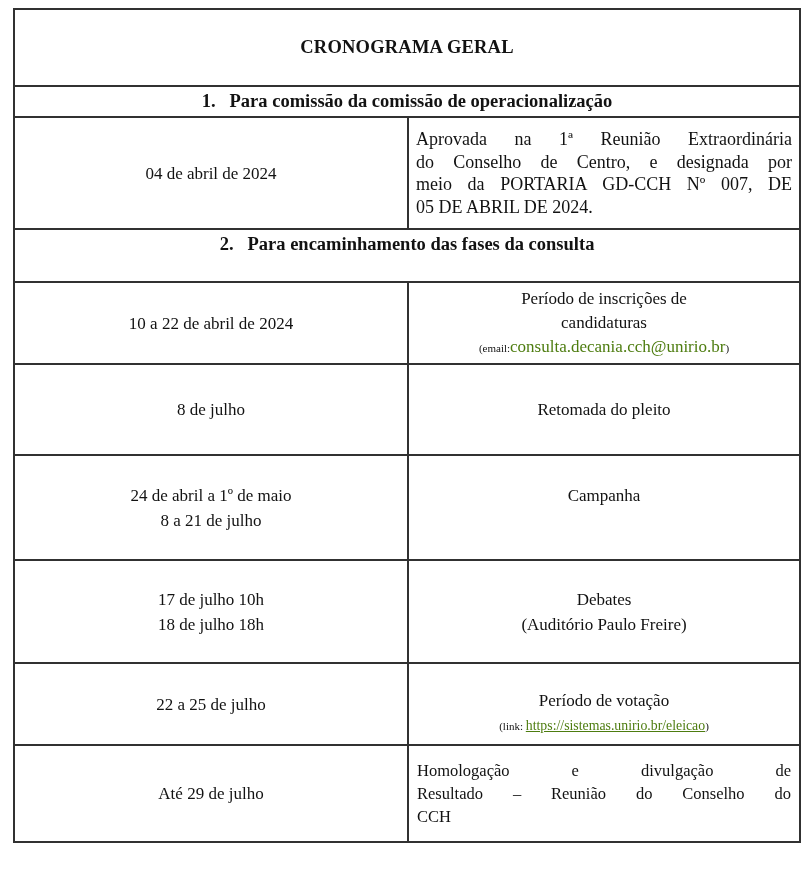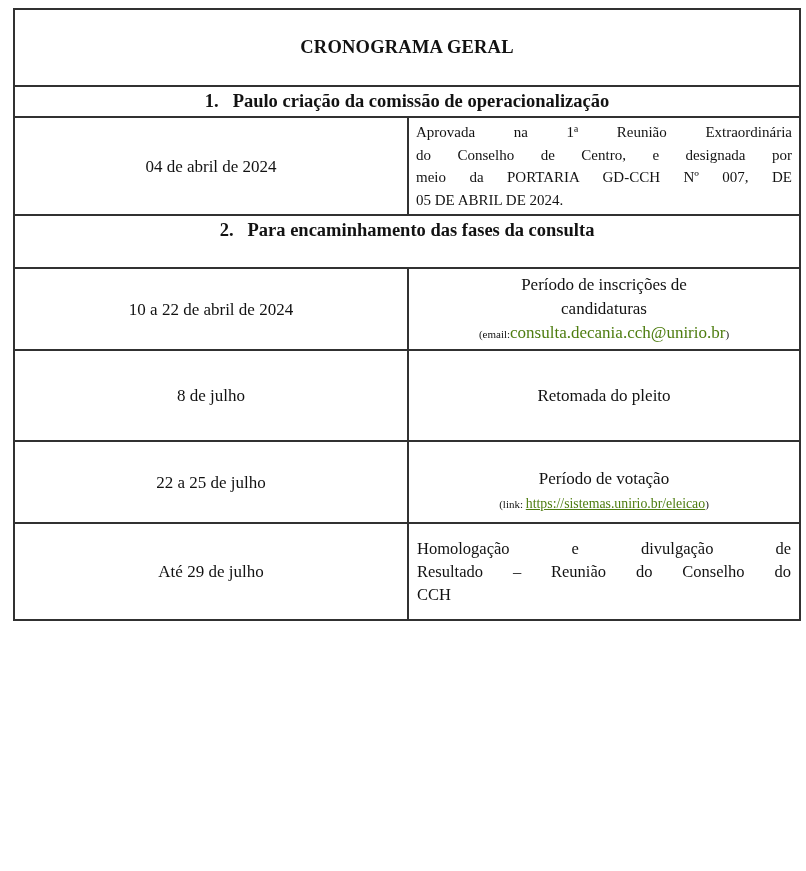--- a/index.html
+++ b/index.html
@@ -42,23 +42,23 @@
     font-size: 18.5px;
   }
   td.section-cell .section-number {
     margin-right: 14px;
   }
   td.top-align {
     vertical-align: top;
   }
   td.desc-justify {
     text-align: left;
-    font-size: 15px;
+    font-size: 18px;
     line-height: 22.5px;
-    padding: 3px 7px;
+    padding: 10px 7px;
   }
   td.desc-justify-lg {
     text-align: left;
     font-size: 16.5px;
     line-height: 23px;
     padding: 13px 8px;
   }
   .jlines > div {
     text-align: justify;
     text-align-last: justify;
@@ -96,21 +96,21 @@
     <col style="width:392px">
   </colgroup>
 
   <tbody>
       <tr style="height:77px">
     <td colspan="2" class="title-cell">CRONOGRAMA GERAL</td>
   </tr>
 
   <tr style="height:28px">
     <td colspan="2" class="section-cell">
-      <span class="section-number">1.</span><span>Paulo criação da comissão de operacionalização</span>
+      <span class="section-number">1.</span><span>Para comissão da comissão de operacionalização</span>
     </td>
   </tr>
 
   <tr style="height:97px">
     <td>04 de abril de 2024</td>
     <td class="desc-justify top-align">
       <div class="jlines">
         <div class="line">Aprovada na 1ª Reunião Extraordinária</div>
         <div class="line">do Conselho de Centro, e designada por</div>
         <div class="line">meio da PORTARIA GD-CCH Nº 007, DE</div>
@@ -134,21 +134,38 @@
         <span class="paren">(email:</span><a class="link-email">consulta.decania.cch@unirio.br</a><span class="paren">)</span>
       </span>
     </td>
   </tr>
 
   <tr style="height:91px">
     <td>8 de julho</td>
     <td>Retomada do pleito</td>
   </tr>
 
+  <tr style="height:105px">
+    <td>
+      <span class="line">24 de abril a 1º de maio</span>
+      <span class="line">8 a 21 de julho</span>
+    </td>
+    <td style="vertical-align:middle; padding-bottom:26px">Campanha</td>
+  </tr>
 
+  <tr style="height:103px">
+    <td>
+      <span class="line">17 de julho 10h</span>
+      <span class="line">18 de julho 18h</span>
+    </td>
+    <td>
+      <span class="line">Debates</span>
+      <span class="line">(Auditório Paulo Freire)</span>
+    </td>
+  </tr>
 
   <tr style="height:82px">
     <td>22 a 25 de julho</td>
     <td style="vertical-align:bottom; padding-bottom:6px">
       <span class="line">Período de votação</span>
       <span class="line link-line">
         <span class="paren">(link: </span><a class="link-url">https://sistemas.unirio.br/eleicao</a><span class="paren">)</span>
       </span>
     </td>
   </tr>

